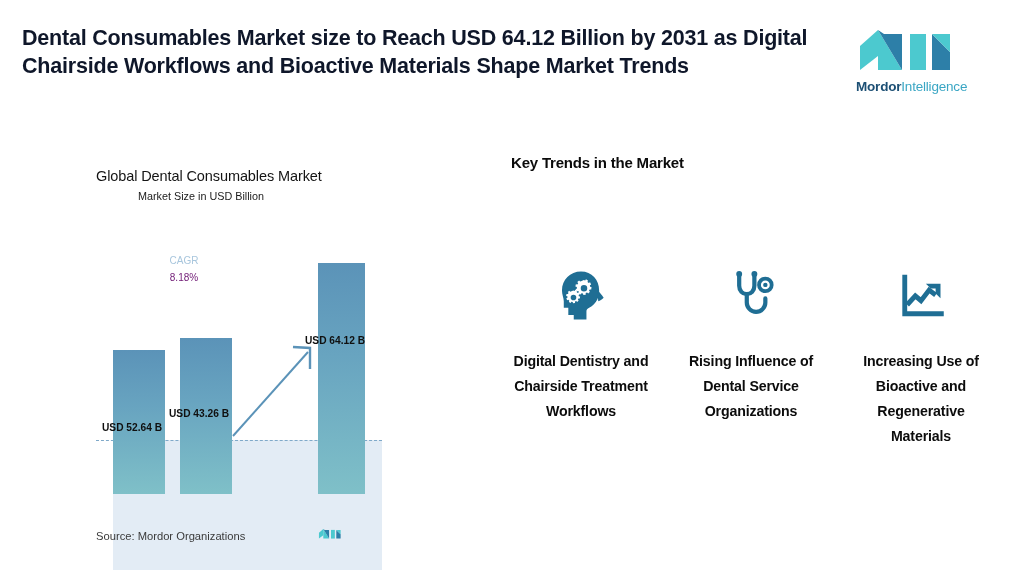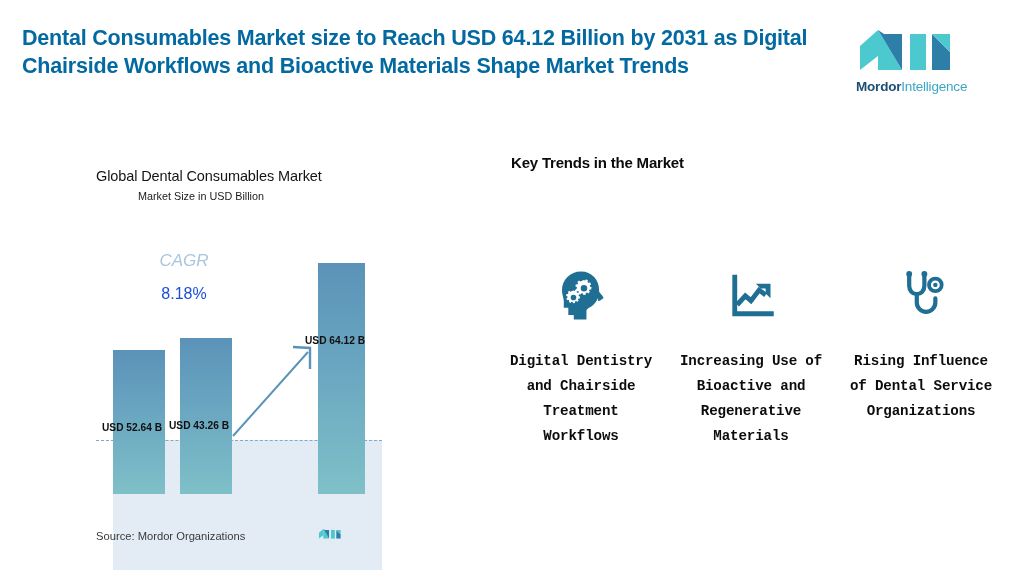--- a/index.html
+++ b/index.html
@@ -19,21 +19,21 @@
   
   #header-title {
     position: absolute;
     left: 22px;
     top: 24px;
     width: 800px;
     font-size: 21.5px;
     font-weight: bold;
     line-height: 28px;
     letter-spacing: -0.2px;
-    color: #0369a1;
+    color: #0f172a;
   }
 
   #brand-logo {
     position: absolute;
     left: 856px;
     top: 26px;
     width: 108px;
     height: 72px;
   }
   #brand-logo .mark { width: 108px; height: 50px; display: block; }
@@ -105,22 +105,22 @@
   }
 
   #cagr-box {
     position: absolute;
     left: 55px;
     top: 0px;
     width: 66px;
     text-align: center;
     line-height: 17px;
   }
-  #cagr-box .cagr-title { font-size: 17px; color: #a8c6dd; font-style: italic; }
-  #cagr-box .cagr-value { font-size: 16px; color: #1d4ed8; margin-top: 16px; }
+  #cagr-box .cagr-title { font-size: 10px; color: #a8c6dd; }
+  #cagr-box .cagr-value { font-size: 10px; color: #701a75; }
 
   #cagr-arrow { position: absolute; left: 0; top: 0; width: 286px; height: 242px; }
 
   #chart-source {
     position: absolute;
     left: 0px;
     top: 362px;
     font-size: 11.2px;
     color: #3a3a3a;
   }
@@ -153,21 +153,20 @@
   .trend-icon { height: 60px; display: flex; align-items: center; justify-content: center; }
   .trend-label {
     margin-top: 24px;
     width: 150px;
     text-align: center;
     font-size: 14.2px;
     font-weight: bold;
     line-height: 25px;
     color: #0c0c0c;
     letter-spacing: -0.15px;
-    font-family: Liberation Mono, monospace;
   }
 </style>
 </head>
 <body>
 
 <div id="header-title">Dental Consumables Market size to Reach USD 64.12 Billion by 2031 as Digital Chairside Workflows and Bioactive Materials Shape Market Trends</div>
 
 <div id="brand-logo">
   <svg class="mark" viewBox="0 0 108 50">
     <polygon points="4,44 4,20 22,4 22,30" fill="#4cc9cf"></polygon>
@@ -188,21 +187,21 @@
 
   <div id="plot">
     <div id="plot-band"></div>
     <div id="baseline-dashed"></div>
 
     <div class="bar" style="left:17px; width:52px; height:144px;"></div>
     <div class="bar" style="left:84px; width:52px; height:156px;"></div>
     <div class="bar" style="left:222px; width:47px; height:231px;"></div>
 
     <div class="bar-label" style="left:6px; top:170px;">USD 52.64 B</div>
-    <div class="bar-label" style="left:73px; top:168px;">USD 43.26 B</div>
+    <div class="bar-label" style="left:73px; top:156px;">USD 43.26 B</div>
     <div class="bar-label" style="left:209px; top:83px;text-align:right;">USD 64.12 B</div>
 
     <div id="cagr-box">
       <div class="cagr-title">CAGR</div>
       <div class="cagr-value">8.18%</div>
     </div>
 
     <svg id="cagr-arrow">
       <line x1="137" y1="184" x2="212" y2="100" stroke="#5b93b8" stroke-width="2"></line>
       <polyline points="197,95 214,96 214,117" fill="none" stroke="#5b93b8" stroke-width="2.4"></polyline>
@@ -230,42 +229,42 @@
       <svg width="58" height="58" viewBox="0 0 64 64">
         <path d="M32 6C20 6 11 15 11 27c0 5 2 8 2 12v7h5v8h6v5h14v-9c0-2 1-3 3-4 4-2 7-5 9-9 2-4 2-7 2-10C52 15 44 6 32 6z" fill="#1f6e94"></path>
         <path d="M50 26c2 3 5 6 7 9-2 2-4 3-6 4z" fill="#1f6e94"></path>
         <g fill="#ffffff">
           <path d="M35 15.5l1.6.6.9-1.4 2.2 1.3-.5 1.6 1.3 1.1 1.5-.7 1.2 2.3-1.4.9.2 1.7 1.6.4-.3 2.6-1.7-.1-.8 1.5 1.1 1.2-1.9 1.8-1.3-1.1-1.5.7v1.7l-2.6.3-.4-1.6-1.7-.2-.9 1.4-2.3-1.2.6-1.6-1.2-1.2-1.6.6-1-2.4 1.4-.8-.1-1.7-1.6-.5.5-2.6 1.7.2.9-1.4-1-1.3 2-1.6 1.2 1.2 1.6-.6zm.3 5.4a3.6 3.6 0 100 7.2 3.6 3.6 0 000-7.2z"></path>
           <path d="M23.5 27l1.4.5.8-1.2 1.9 1.1-.4 1.4 1.1.9 1.3-.6 1 2-1.2.8.2 1.4 1.4.4-.3 2.2-1.5-.1-.7 1.3.9 1-1.6 1.6-1.1-1-1.3.6v1.5l-2.2.2-.4-1.4-1.4-.1-.8 1.2-2-1 .5-1.4-1-1-1.4.5-.9-2.1 1.2-.7v-1.5l-1.4-.4.4-2.2 1.5.1.8-1.2-.9-1.1 1.7-1.4 1 1 1.4-.5zm.2 4.6a3.1 3.1 0 100 6.2 3.1 3.1 0 000-6.2z"></path>
         </g>
       </svg>
     </div>
     <div class="trend-label">Digital Dentistry and Chairside Treatment Workflows</div>
-  </div>
-
-  <div class="trend-col">
-    <div class="trend-icon">
-      <svg width="52" height="52" viewBox="0 0 64 64">
-        <path d="M9 7h6v45h45v6H9z" fill="#1f6e94"></path>
-        <polyline points="15,44 25,33 32,39 42,26 50,32" fill="none" stroke="#1f6e94" stroke-width="6" stroke-linejoin="miter"></polyline>
-        <polygon points="38,18 56,18 56,36 50,30 50,24 44,24" fill="#1f6e94"></polygon>
-      </svg>
-    </div>
-    <div class="trend-label">Increasing Use of Bioactive and Regenerative Materials</div>
   </div>
 
   <div class="trend-col">
     <div class="trend-icon">
       <svg width="54" height="54" viewBox="0 0 64 64">
         <g fill="none" stroke="#1f6e94" stroke-width="5" stroke-linecap="round">
           <path d="M18 8v13c0 6 4 10 9 10s9-4 9-10V8"></path>
           <path d="M27 31v10c0 6 5 11 11 11s11-5 11-11v-5"></path>
         </g>
         <circle cx="18" cy="7" r="3.5" fill="#1f6e94"></circle>
         <circle cx="36" cy="7" r="3.5" fill="#1f6e94"></circle>
         <circle cx="49" cy="20" r="7.5" fill="none" stroke="#1f6e94" stroke-width="4.5"></circle>
         <circle cx="49" cy="20" r="2.6" fill="#1f6e94"></circle>
       </svg>
     </div>
     <div class="trend-label">Rising Influence of Dental Service Organizations</div>
   </div>
 
+  <div class="trend-col">
+    <div class="trend-icon">
+      <svg width="52" height="52" viewBox="0 0 64 64">
+        <path d="M9 7h6v45h45v6H9z" fill="#1f6e94"></path>
+        <polyline points="15,44 25,33 32,39 42,26 50,32" fill="none" stroke="#1f6e94" stroke-width="6" stroke-linejoin="miter"></polyline>
+        <polygon points="38,18 56,18 56,36 50,30 50,24 44,24" fill="#1f6e94"></polygon>
+      </svg>
+    </div>
+    <div class="trend-label">Increasing Use of Bioactive and Regenerative Materials</div>
+  </div>
+
 </div>
 
 </body></html>

